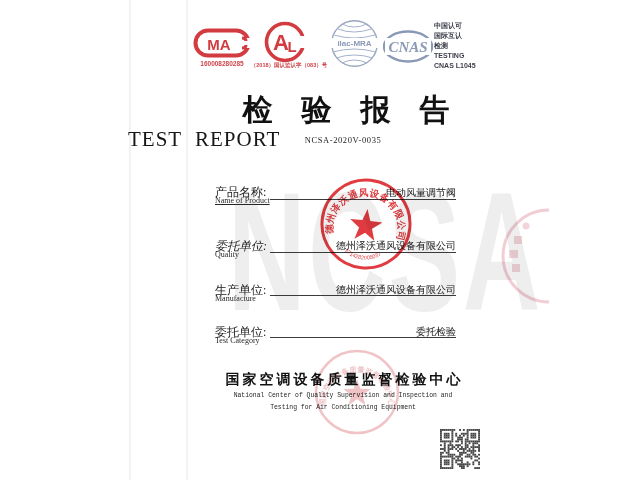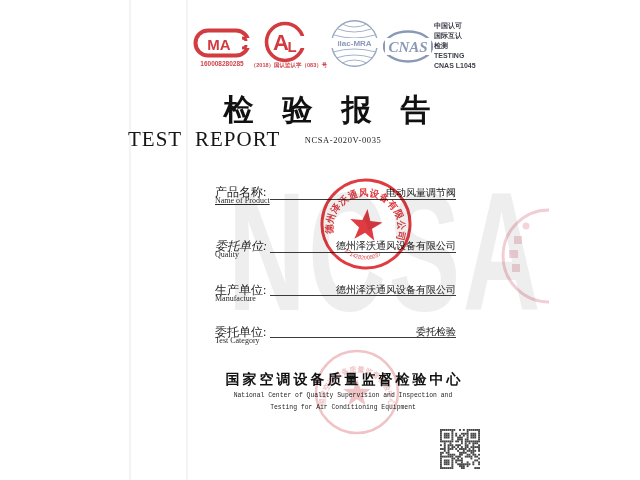--- a/index.html
+++ b/index.html
@@ -15,21 +15,21 @@
              font-weight:700;font-size:168px;line-height:1;color:#eeeeee;
              transform:scaleX(0.64);transform-origin:left top;letter-spacing:4px;z-index:0;}
 
   
   .logo-num{position:absolute;font-family:"Liberation Sans",sans-serif;color:#d0444a;
             font-size:6.5px;font-weight:700;text-align:center;}
   .accred{position:absolute;left:434px;top:21px;font-family:"Liberation Sans",sans-serif;
           font-weight:700;font-size:7px;line-height:10px;color:#3d3f4a;z-index:2;}
 
   
-  .title-cn{position:absolute;left:112px;top:90px;width:430px;text-align:center;z-index:2;}
+  .title-cn{position:absolute;left:131px;top:90px;width:430px;text-align:center;z-index:2;}
   .title-cn span{font-family:"Liberation Sans",sans-serif;font-weight:700;font-size:30px;
                  letter-spacing:29px;margin-right:-29px;color:#111;}
   .title-en{position:absolute;left:128px;top:127px;width:430px;text-align:left;
             font-size:21px;letter-spacing:1px;word-spacing:7px;color:#161616;z-index:2;}
   .report-no{position:absolute;left:128px;top:135px;width:430px;text-align:center;
              font-size:8.5px;letter-spacing:0.6px;color:#222;z-index:2;}
 
   
   .flabel-cn{position:absolute;left:215px;font-size:12px;color:#1c1c1c;z-index:2;}
   .flabel-en{position:absolute;left:215px;font-size:8px;color:#262626;z-index:2;}

